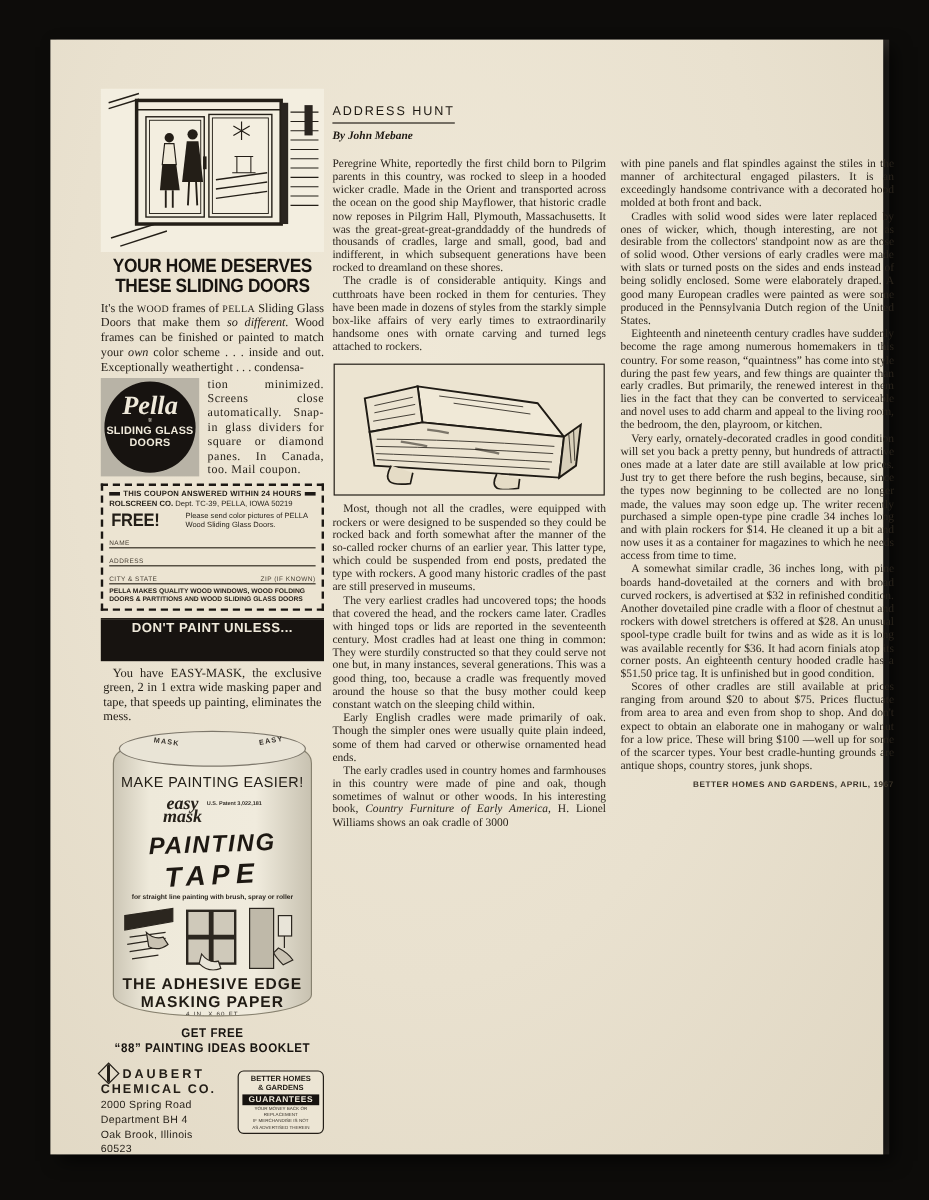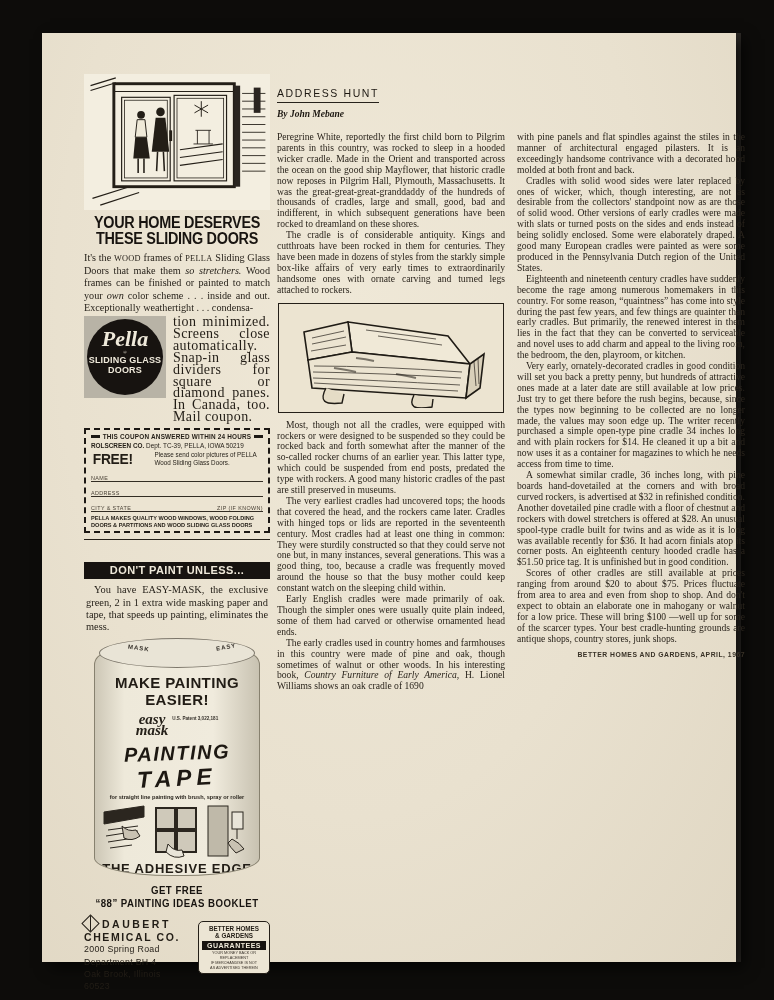--- a/index.html
+++ b/index.html
@@ -24,55 +24,55 @@
   .logo-row { margin-top: 2px; display: flex; gap: 7px; }
   .pella-logo { width: 82px; height: 82px; background: #b8b3a6; flex: 0 0 82px;
                 display:flex; align-items:center; justify-content:center; }
   .pella-circle { width: 76px; height: 76px; border-radius: 50%; background: #171310;
                   color: #efe9da; text-align:center; padding-top: 9px; }
   .pella-script { font-family: "Liberation Serif", serif; font-style: italic; font-weight: 700;
                   font-size: 22px; line-height: 22px; }
   .pella-reg { font-size: 5px; line-height: 5px; }
   .pella-logosub { font-family:"Liberation Sans",sans-serif; font-weight:700;
                    font-size: 9px; line-height: 10px; letter-spacing:.2px; }
-  .pella-side { flex: 1; font-size: 14px; line-height: 11.9px; text-align: justify;
+  .pella-side { flex: 1; font-size: 10px; line-height: 11.9px; text-align: justify;
                 letter-spacing: .4px; }
   .coupon { margin-top: 5px; border: 2px dashed #1c1814; padding: 3px 5px 3px; background: #ece4d2; }
   .coupon-head { display:flex; align-items:center; gap:3px; font-family:"Liberation Sans",sans-serif;
                  font-weight:700; font-size:6.4px; letter-spacing:.2px; white-space:nowrap; }
   .coupon-head .bar { flex:1; height:3px; background:#1c1814; }
   .coupon-co { margin-top:2px; font-family:"Liberation Sans",sans-serif; font-size:6.4px; }
   .coupon-co b { font-weight:700; }
   .coupon-free { display:flex; gap:20px; align-items:center; margin-top:1px; }
   .free { font-family:"Liberation Sans",sans-serif; font-weight:700; font-size:15px;
           letter-spacing:-.3px; transform: scaleX(.92); }
   .freetext { font-family:"Liberation Sans",sans-serif; font-size:6.3px; line-height:7.3px; }
   .cfield { border-bottom: 1px solid #332d24; font-family:"Liberation Sans",sans-serif;
             font-size:5.4px; padding-top:8px; color:#4a4237; letter-spacing:.4px; }
   .cfield.split { display:flex; justify-content:space-between; }
   .coupon-foot { margin-top:3px; font-family:"Liberation Sans",sans-serif; font-weight:700;
                  font-size:5.6px; line-height:6.6px; }
   .ad-divider { border:none; border-top:1px solid #241f18; margin:6px 0 0; }
-  .em-bar { margin-top:22px; background:#171310; color:#efe9da; text-align:center;
+  .em-bar { margin-top:0; background:#171310; color:#efe9da; text-align:center;
             font-family:"Liberation Sans",sans-serif; font-weight:700; font-size:11px;
-            line-height:17px; height:17px; letter-spacing:.4px; }
+            line-height:17px; height:35px; letter-spacing:.4px; }
   .em-body { margin-top:5px; font-size:10.4px; line-height:12.2px; text-align:justify;
              text-indent:8px; padding:0 2px; }
   .can { position:relative; width:166px; height:238px; margin:5px auto 0; }
   .can-lid { position:absolute; z-index:2; top:0; left:5px; right:5px; height:30px;
              border-radius:50%; background:#e9e4d6; border:1.5px solid #7c766a; }
   .lidl,.lidr { position:absolute; font-family:"Liberation Sans",sans-serif; font-weight:700;
                 font-size:6px; color:#35302a; letter-spacing:1px; }
   .lidl { left:28px; top:6px; transform:rotate(8deg); }
   .lidr { right:18px; top:5px; transform:rotate(-10deg); }
   .can-body { position:absolute; top:15px; left:0; right:0; bottom:0;
               border:1.5px solid #87816f; border-radius: 12px 12px 46% 46% / 12px 12px 18px 18px;
               background: linear-gradient(90deg,#cdc7b6 0%,#eee9da 18%,#f0ebdd 72%,#c8c2b1 100%);
               text-align:center; padding-top:20px; overflow:hidden; }
-  .can-band1 { font-family:"Liberation Sans",sans-serif; font-weight:700; font-size:15px;
+  .can-band1 { font-family:"Liberation Sans",sans-serif; font-weight:400; font-size:12px;
                letter-spacing:.4px; color:#211c15; }
   .can-brandrow { margin-top:4px; display:flex; justify-content:center; align-items:flex-start; gap:4px; }
   .brandstack { display:flex; flex-direction:column; line-height:14px; }
   .brandstack .b1,.brandstack .b2 { font-family:"Liberation Serif",serif; font-style:italic;
                font-weight:700; font-size:15px; color:#26211a; }
   .brandstack .b2 { margin-top:-3px; }
   .patent { font-family:"Liberation Sans",sans-serif; font-weight:700; font-size:4.6px;
             color:#35302a; margin-top:4px; }
   .can-big1 { margin-top:5px; font-family:"Liberation Sans",sans-serif; font-weight:700;
               font-style:italic; font-size:20px; letter-spacing:1.5px; transform:rotate(-2deg);
@@ -176,21 +176,21 @@
         </g>
         <rect x="172" y="14" width="7" height="26" fill="#2a2520"></rect>
       </svg>
     </div>
 
     <h2 class="ad-headline">
       <span class="hl">YOUR HOME DESERVES</span>
       <span class="hl">THESE SLIDING DOORS</span>
     </h2>
 
-    <p class="pella-body"><span>It's the </span><span class="caps">WOOD</span><span> frames of </span><span class="caps">PELLA</span><span> Sliding Glass Doors that make them </span><em>so stretchers.</em><span> Wood frames can be finished or painted to match your </span><em>own</em><span> color scheme . . . inside and out. Exceptionally weathertight . . . condensa-</span></p>
+    <p class="pella-body"><span>It's the </span><span class="caps">WOOD</span><span> frames of </span><span class="caps">PELLA</span><span> Sliding Glass Doors that make them </span><em>so different.</em><span> Wood frames can be finished or painted to match your </span><em>own</em><span> color scheme . . . inside and out. Exceptionally weathertight . . . condensa-</span></p>
 
     <div class="logo-row">
       <div class="pella-logo">
         <div class="pella-circle">
           <div class="pella-script">Pella</div>
           <div class="pella-reg">®</div>
           <div class="pella-logosub">SLIDING GLASS</div>
           <div class="pella-logosub">DOORS</div>
         </div>
       </div>
@@ -317,21 +317,21 @@
               <path d="M128,87 C122,99 128,102 146,99 L147,91"></path>
             </g>
             <g stroke="#1f1b15" stroke-width="2" opacity=".55">
               <path d="M48,60 q14,2 22,4 M110,66 q12,2 20,4 M70,50 q10,1 18,3"></path>
             </g>
           </svg>
         </div>
         <p>Most, though not all the cradles, were equipped with rockers or were designed to be suspended so they could be rocked back and forth somewhat after the manner of the so-called rocker churns of an earlier year. This latter type, which could be suspended from end posts, predated the type with rockers. A good many historic cradles of the past are still preserved in museums.</p>
         <p>The very earliest cradles had uncovered tops; the hoods that covered the head, and the rockers came later. Cradles with hinged tops or lids are reported in the seventeenth century. Most cradles had at least one thing in common: They were sturdily constructed so that they could serve not one but, in many instances, several generations. This was a good thing, too, because a cradle was frequently moved around the house so that the busy mother could keep constant watch on the sleeping child within.</p>
         <p>Early English cradles were made primarily of oak. Though the simpler ones were usually quite plain indeed, some of them had carved or otherwise ornamented head ends.</p>
-        <p><span>The early cradles used in country homes and farmhouses in this country were made of pine and oak, though sometimes of walnut or other woods. In his interesting book, </span><em class="booktitle">Country Furniture of Early America</em><span>, H. Lionel Williams shows an oak cradle of 1690</span></p>
+        <p><span>The early cradles used in country homes and farmhouses in this country were made of pine and oak, though sometimes of walnut or other woods. In his interesting book, </span><em class="booktitle">Country Furniture of Early America</em><span>, H. Lionel Williams shows an oak cradle of 3000</span></p>
       </div>
       <div class="col">
         <p class="noindent">with pine panels and flat spindles against the stiles in the manner of architectural engaged pilasters. It is an exceedingly handsome contrivance with a decorated hood molded at both front and back.</p>
         <p>Cradles with solid wood sides were later replaced by ones of wicker, which, though interesting, are not as desirable from the collectors' standpoint now as are those of solid wood. Other versions of early cradles were made with slats or turned posts on the sides and ends instead of being solidly enclosed. Some were elaborately draped. A good many European cradles were painted as were some produced in the Pennsylvania Dutch region of the United States.</p>
         <p>Eighteenth and nineteenth century cradles have suddenly become the rage among numerous homemakers in this country. For some reason, “quaintness” has come into style during the past few years, and few things are quainter than early cradles. But primarily, the renewed interest in them lies in the fact that they can be converted to serviceable and novel uses to add charm and appeal to the living room, the bedroom, the den, playroom, or kitchen.</p>
         <p>Very early, ornately-decorated cradles in good condition will set you back a pretty penny, but hundreds of attractive ones made at a later date are still available at low prices. Just try to get there before the rush begins, because, since the types now beginning to be collected are no longer made, the values may soon edge up. The writer recently purchased a simple open-type pine cradle 34 inches long and with plain rockers for $14. He cleaned it up a bit and now uses it as a container for magazines to which he needs access from time to time.</p>
         <p>A somewhat similar cradle, 36 inches long, with pine boards hand-dovetailed at the corners and with broad curved rockers, is advertised at $32 in refinished condition. Another dovetailed pine cradle with a floor of chestnut and rockers with dowel stretchers is offered at $28. An unusual spool-type cradle built for twins and as wide as it is long was available recently for $36. It had acorn finials atop its corner posts. An eighteenth century hooded cradle has a $51.50 price tag. It is unfinished but in good condition.</p>
         <p>Scores of other cradles are still available at prices ranging from around $20 to about $75. Prices fluctuate from area to area and even from shop to shop. And don't expect to obtain an elaborate one in mahogany or walnut for a low price. These will bring $100 —well up for some of the scarcer types. Your best cradle-hunting grounds are antique shops, country stores, junk shops.</p>
         <div class="mag-footer">BETTER HOMES AND GARDENS, APRIL, 1967</div>
       </div>

